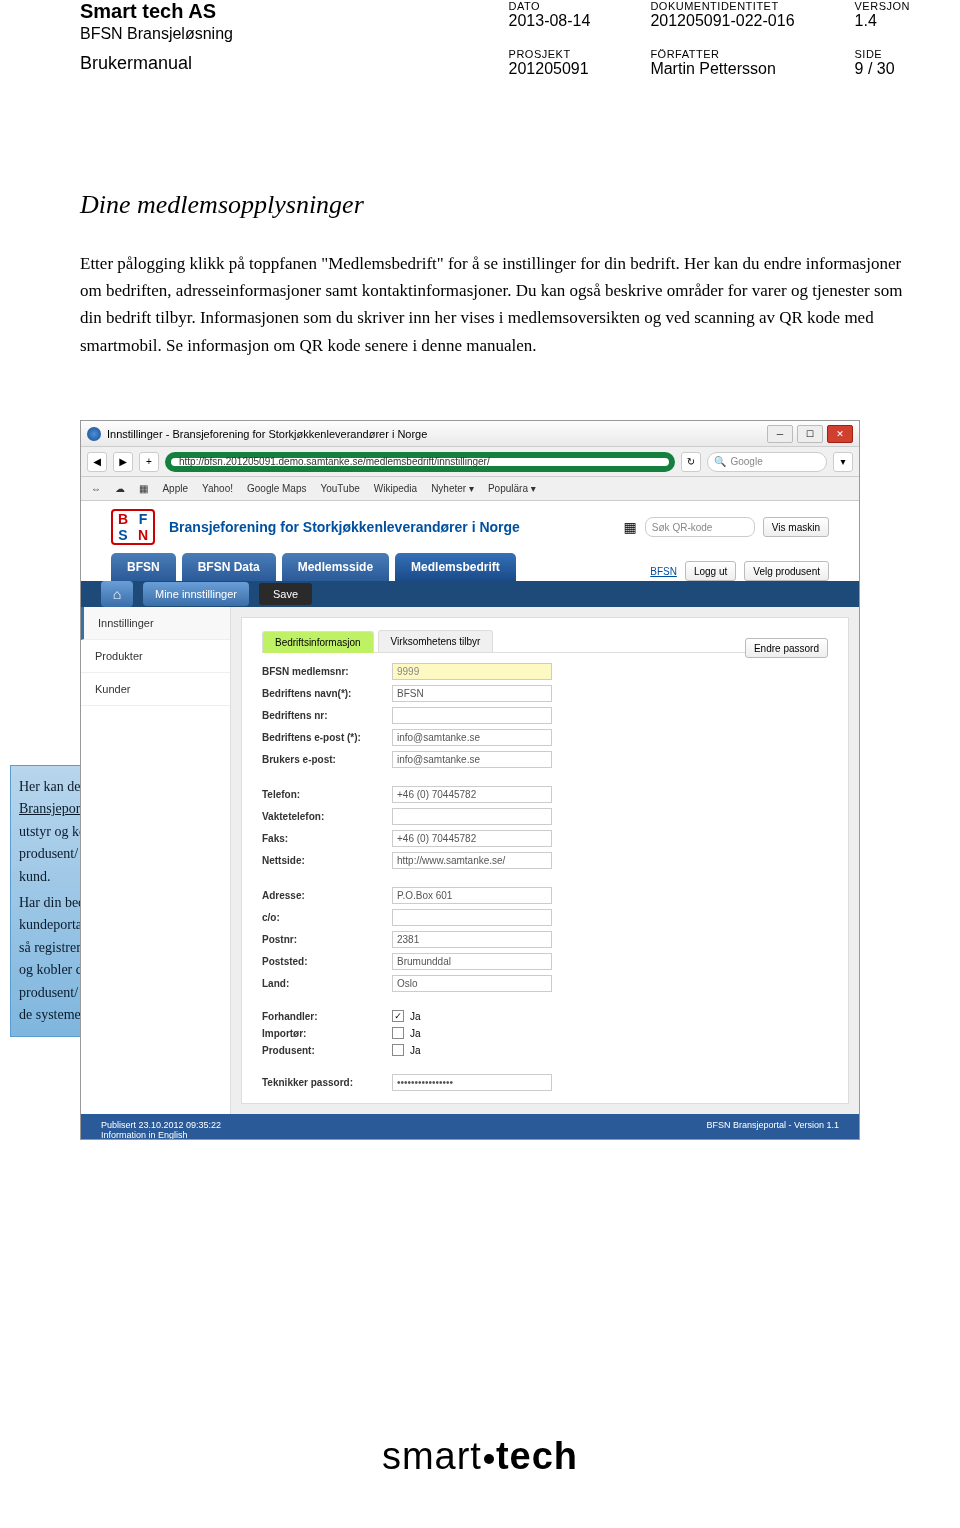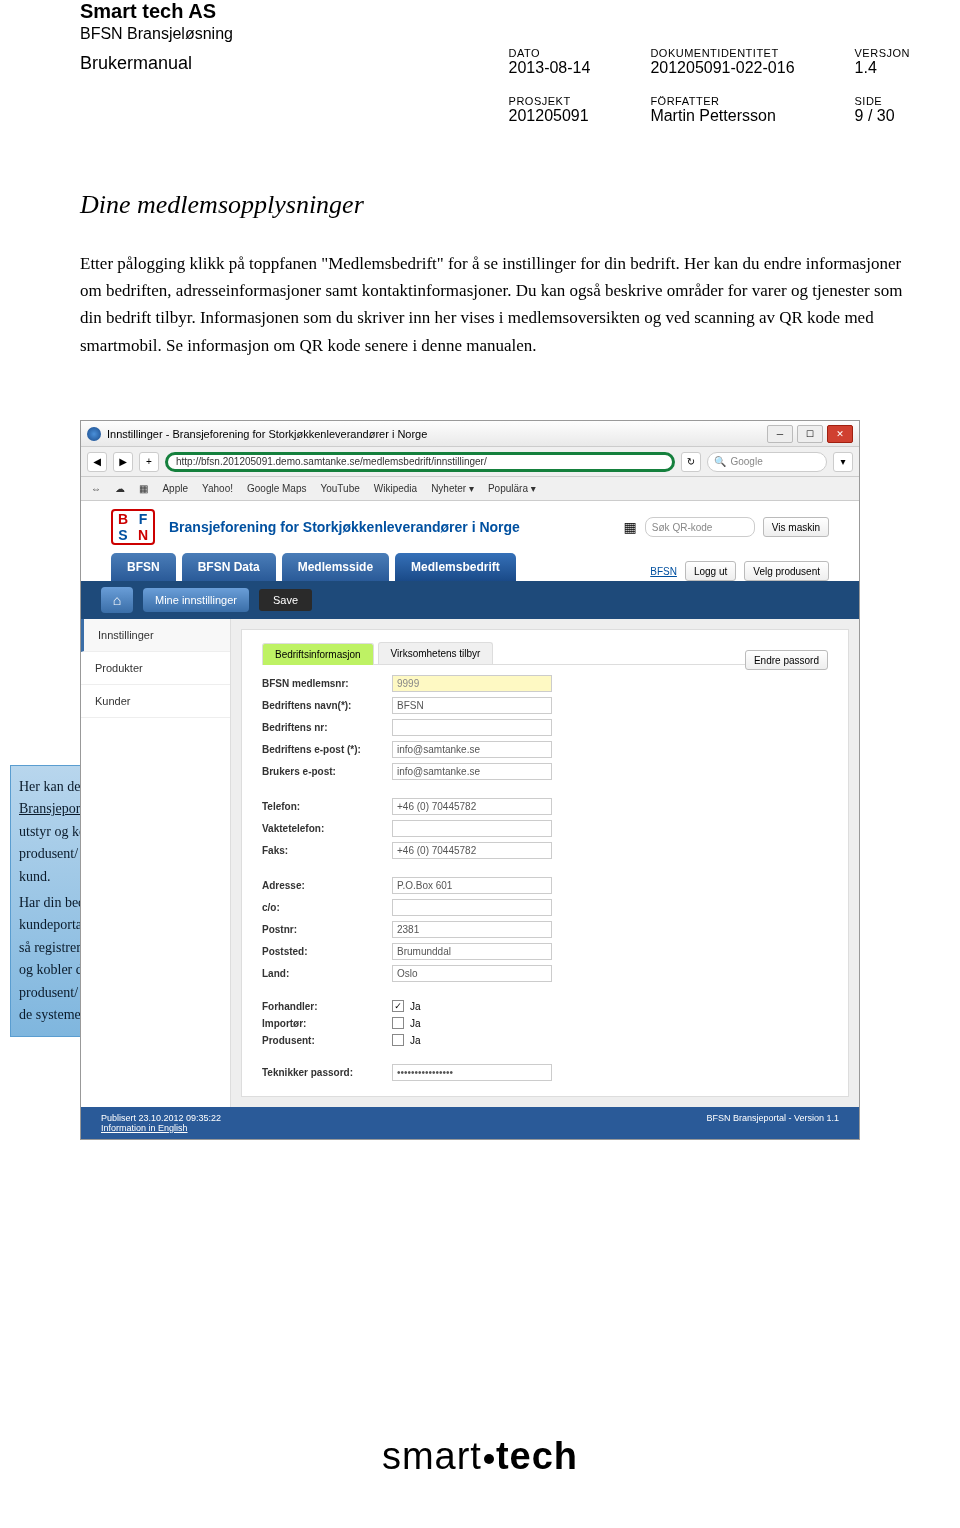--- a/index.html
+++ b/index.html
@@ -5,21 +5,21 @@
   * { box-sizing: border-box; margin: 0; padding: 0; }
   body { font-family: Georgia, 'Times New Roman', serif; background: #fff; width: 960px; height: 1528px; position: relative; color: #000; }
   
   .page-header { position: absolute; top: 0; left: 80px; right: 50px; font-family: 'Trebuchet MS', Arial, sans-serif; }
   .hdr-left { position: absolute; left: 0; top: 0; }
   .hdr-title { font-size: 20px; font-weight: bold; }
   .hdr-sub { font-size: 16px; margin-top: 2px; }
   .hdr-manual { font-size: 18px; margin-top: 10px; }
   .hdr-cols { position: absolute; right: 0; top: 0; display: flex; gap: 60px; font-size: 14px; }
   .hdr-col { display: flex; flex-direction: column; }
-  .hdr-label { font-size: 11px; letter-spacing: 0.5px; margin-top: 47px; }
+  .hdr-label { font-size: 11px; letter-spacing: 0.5px; }
   .hdr-val { font-size: 16px; }
   .hdr-col .row2 { margin-top: 18px; }
   
   .content { position: absolute; top: 190px; left: 80px; right: 50px; }
   .section-title { font-size: 26px; font-style: italic; font-family: Georgia, serif; margin-bottom: 30px; }
   .body-text { font-size: 17px; line-height: 1.6; font-family: Georgia, serif; }
   
   .callout-wrap { position: absolute; top: 765px; left: 10px; width: 175px; }
   .callout { background: linear-gradient(180deg, #b8d6ed 0%, #7fb6de 100%); border: 1px solid #5a9dd0; padding: 10px 8px; font-family: Georgia, serif; font-size: 14px; line-height: 1.6; color: #0a1a2a; }
   .callout .ul { text-decoration: underline; }
@@ -29,21 +29,21 @@
   
   .screenshot { position: absolute; top: 420px; left: 80px; width: 780px; height: 720px; border: 1px solid #999; background: #f5f5f5; font-family: Arial, sans-serif; font-size: 11px; overflow: hidden; }
   .win-title { height: 26px; background: linear-gradient(#fdfdfd,#e9e9e9); border-bottom:1px solid #ccc; display:flex; align-items:center; padding:0 6px; justify-content:space-between; }
   .win-title-left { display:flex; align-items:center; gap:6px; }
   .ff-icon { width:14px; height:14px; border-radius:50%; background: radial-gradient(#4a90d9,#1a4a8a); }
   .win-controls { display:flex; gap:4px; }
   .win-btn { width:26px; height:18px; background:#eee; border:1px solid #bbb; border-radius:2px; display:flex; align-items:center; justify-content:center; font-size:9px; }
   .win-btn.close { background:#d04030; color:#fff; border-color:#a02010; }
   .addr-bar { height:30px; background:#f0f0f0; border-bottom:1px solid #ccc; display:flex; align-items:center; padding:0 6px; gap:6px; }
   .nav-btn { width:20px; height:20px; border:1px solid #ccc; background:#fff; border-radius:3px; display:flex; align-items:center; justify-content:center; font-size:10px; }
-  .url-input { flex:1; height:20px; border:3px solid #15803d; border-radius:10px; background:#fff; padding:0 8px; font-size:10px; display:flex; align-items:center; color:#333; }
+  .url-input { flex:1; height:20px; border:6px solid #15803d; border-radius:10px; background:#fff; padding:0 8px; font-size:10px; display:flex; align-items:center; color:#333; }
   .search-input { width:120px; height:20px; border:1px solid #ccc; border-radius:10px; background:#fff; padding:0 6px; font-size:10px; display:flex; align-items:center; color:#888; gap:4px; }
   .bm-bar { height:24px; background:#f0f0f0; border-bottom:1px solid #ccc; display:flex; align-items:center; padding:0 10px; gap:14px; font-size:10px; color:#333; }
   .bm-item { cursor:default; }
   
   .site { background:#fff; height: calc(100% - 80px); display:flex; flex-direction:column; }
   .site-top { display:flex; justify-content:space-between; align-items:center; padding:8px 30px; }
   .logo-row { display:flex; align-items:center; gap:14px; }
   .logo { width:44px; height:36px; border:2px solid #c00; border-radius:4px; display:grid; grid-template-columns:1fr 1fr; grid-template-rows:1fr 1fr; font-weight:bold; font-size:14px; overflow:hidden; }
   .logo span { display:flex; align-items:center; justify-content:center; }
   .logo .r { color:#c00; } .logo .b { color:#0050a0; }
@@ -251,20 +251,24 @@
               <div class="form-input">+46 (0) 70445782</div>
             </div>
           <div class="form-row">
               <span class="form-label">Vaktetelefon:</span>
               <div class="form-input"></div>
             </div>
           <div class="form-row">
               <span class="form-label">Faks:</span>
               <div class="form-input">+46 (0) 70445782</div>
             </div>
+          <div class="form-row">
+              <span class="form-label">Nettside:</span>
+              <div class="form-input">http://www.samtanke.se/</div>
+            </div>
           <div class="form-gap"></div>
           <div class="form-row">
               <span class="form-label">Adresse:</span>
               <div class="form-input">P.O.Box 601</div>
             </div>
           <div class="form-row">
               <span class="form-label">c/o:</span>
               <div class="form-input"></div>
             </div>
           <div class="form-row">

